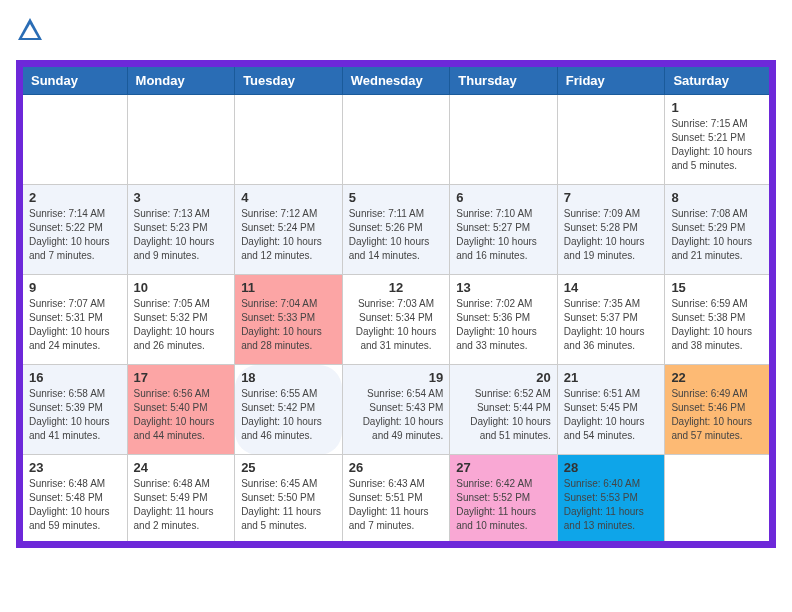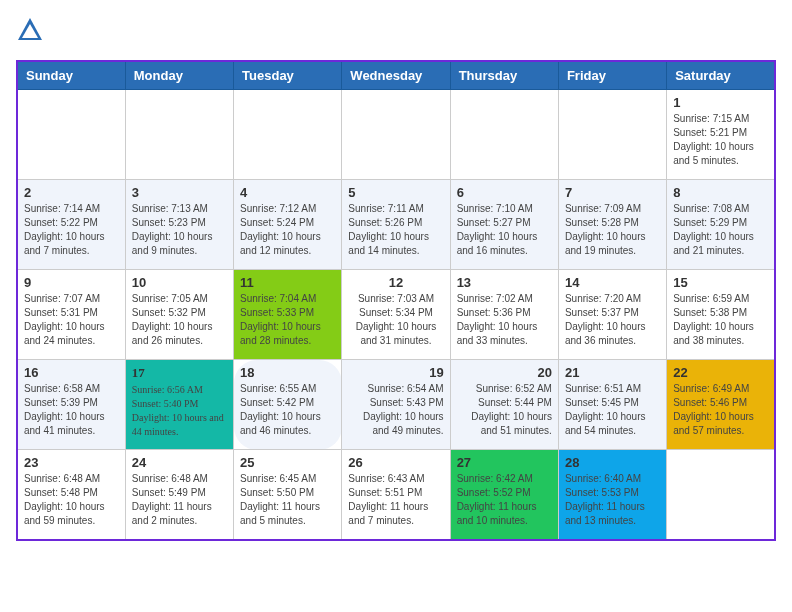--- a/index.html
+++ b/index.html
@@ -48,21 +48,21 @@
       font-weight: bold;
       color: #333;
     }
     .subtitle {
       font-size: 15px;
       color: #555;
     }
     .calendar {
       width: 100%;
       border-collapse: collapse;
-      border: 2px solid #6d28d9;
+      border: 7px solid #6d28d9;
       margin-top: 16px;
     }
     .calendar th {
       background: #2a6db5;
       color: #fff;
       text-align: left;
       padding: 6px 8px;
       font-size: 13px;
       border: 1px solid #1a5a9a;
     }
@@ -205,21 +205,21 @@
 Daylight: 10 hours
 and 24 minutes.</div>
         </td>
         <td style="background: rgb(255, 255, 255);">
           <span class="day-num">10</span>
           <div class="day-detail">Sunrise: 7:05 AM
 Sunset: 5:32 PM
 Daylight: 10 hours
 and 26 minutes.</div>
         </td>
-        <td style="background: #84cc16;">
+        <td style="background: #fca5a5;">
           <span class="day-num">11</span>
           <div class="day-detail">Sunrise: 7:04 AM
 Sunset: 5:33 PM
 Daylight: 10 hours
 and 28 minutes.</div>
         </td>
         <td style="background: rgb(255, 255, 255); text-align: center;">
           <span class="day-num">12</span>
           <div class="day-detail">Sunrise: 7:03 AM
 Sunset: 5:34 PM
@@ -228,42 +228,42 @@
         </td>
         <td style="background: rgb(255, 255, 255);">
           <span class="day-num">13</span>
           <div class="day-detail">Sunrise: 7:02 AM
 Sunset: 5:36 PM
 Daylight: 10 hours
 and 33 minutes.</div>
         </td>
         <td style="background: rgb(255, 255, 255);">
           <span class="day-num">14</span>
-          <div class="day-detail">Sunrise: 7:20 AM
+          <div class="day-detail">Sunrise: 7:35 AM
 Sunset: 5:37 PM
 Daylight: 10 hours
 and 36 minutes.</div>
         </td>
         <td style="background: rgb(255, 255, 255);">
           <span class="day-num">15</span>
           <div class="day-detail">Sunrise: 6:59 AM
 Sunset: 5:38 PM
 Daylight: 10 hours
 and 38 minutes.</div>
         </td>
       </tr>
       <tr>
         <td style="background: rgb(240, 244, 251);">
           <span class="day-num">16</span>
           <div class="day-detail">Sunrise: 6:58 AM
 Sunset: 5:39 PM
 Daylight: 10 hours
 and 41 minutes.</div>
         </td>
-        <td style="background: #14b8a6; font-family: Liberation Serif, serif;">
+        <td style="background: #fca5a5;">
           <span class="day-num">17</span>
           <div class="day-detail">Sunrise: 6:56 AM
 Sunset: 5:40 PM
 Daylight: 10 hours
 and 44 minutes.</div>
         </td>
         <td style="background: rgb(240, 244, 251); border-radius: 23px;">
           <span class="day-num">18</span>
           <div class="day-detail">Sunrise: 6:55 AM
 Sunset: 5:42 PM
@@ -284,21 +284,21 @@
 Daylight: 10 hours
 and 51 minutes.</div>
         </td>
         <td style="background: rgb(240, 244, 251);">
           <span class="day-num">21</span>
           <div class="day-detail">Sunrise: 6:51 AM
 Sunset: 5:45 PM
 Daylight: 10 hours
 and 54 minutes.</div>
         </td>
-        <td style="background: #eab308;">
+        <td style="background: #fdba74;">
           <span class="day-num">22</span>
           <div class="day-detail">Sunrise: 6:49 AM
 Sunset: 5:46 PM
 Daylight: 10 hours
 and 57 minutes.</div>
         </td>
       </tr>
       <tr>
         <td style="background: rgb(255, 255, 255);">
           <span class="day-num">23</span>
@@ -321,21 +321,21 @@
 Daylight: 11 hours
 and 5 minutes.</div>
         </td>
         <td style="background: rgb(255, 255, 255);">
           <span class="day-num">26</span>
           <div class="day-detail">Sunrise: 6:43 AM
 Sunset: 5:51 PM
 Daylight: 11 hours
 and 7 minutes.</div>
         </td>
-        <td style="background: #22c55e;">
+        <td style="background: #f9a8d4;">
           <span class="day-num">27</span>
           <div class="day-detail">Sunrise: 6:42 AM
 Sunset: 5:52 PM
 Daylight: 11 hours
 and 10 minutes.</div>
         </td>
         <td style="background: #0ea5e9;">
           <span class="day-num">28</span>
           <div class="day-detail">Sunrise: 6:40 AM
 Sunset: 5:53 PM

